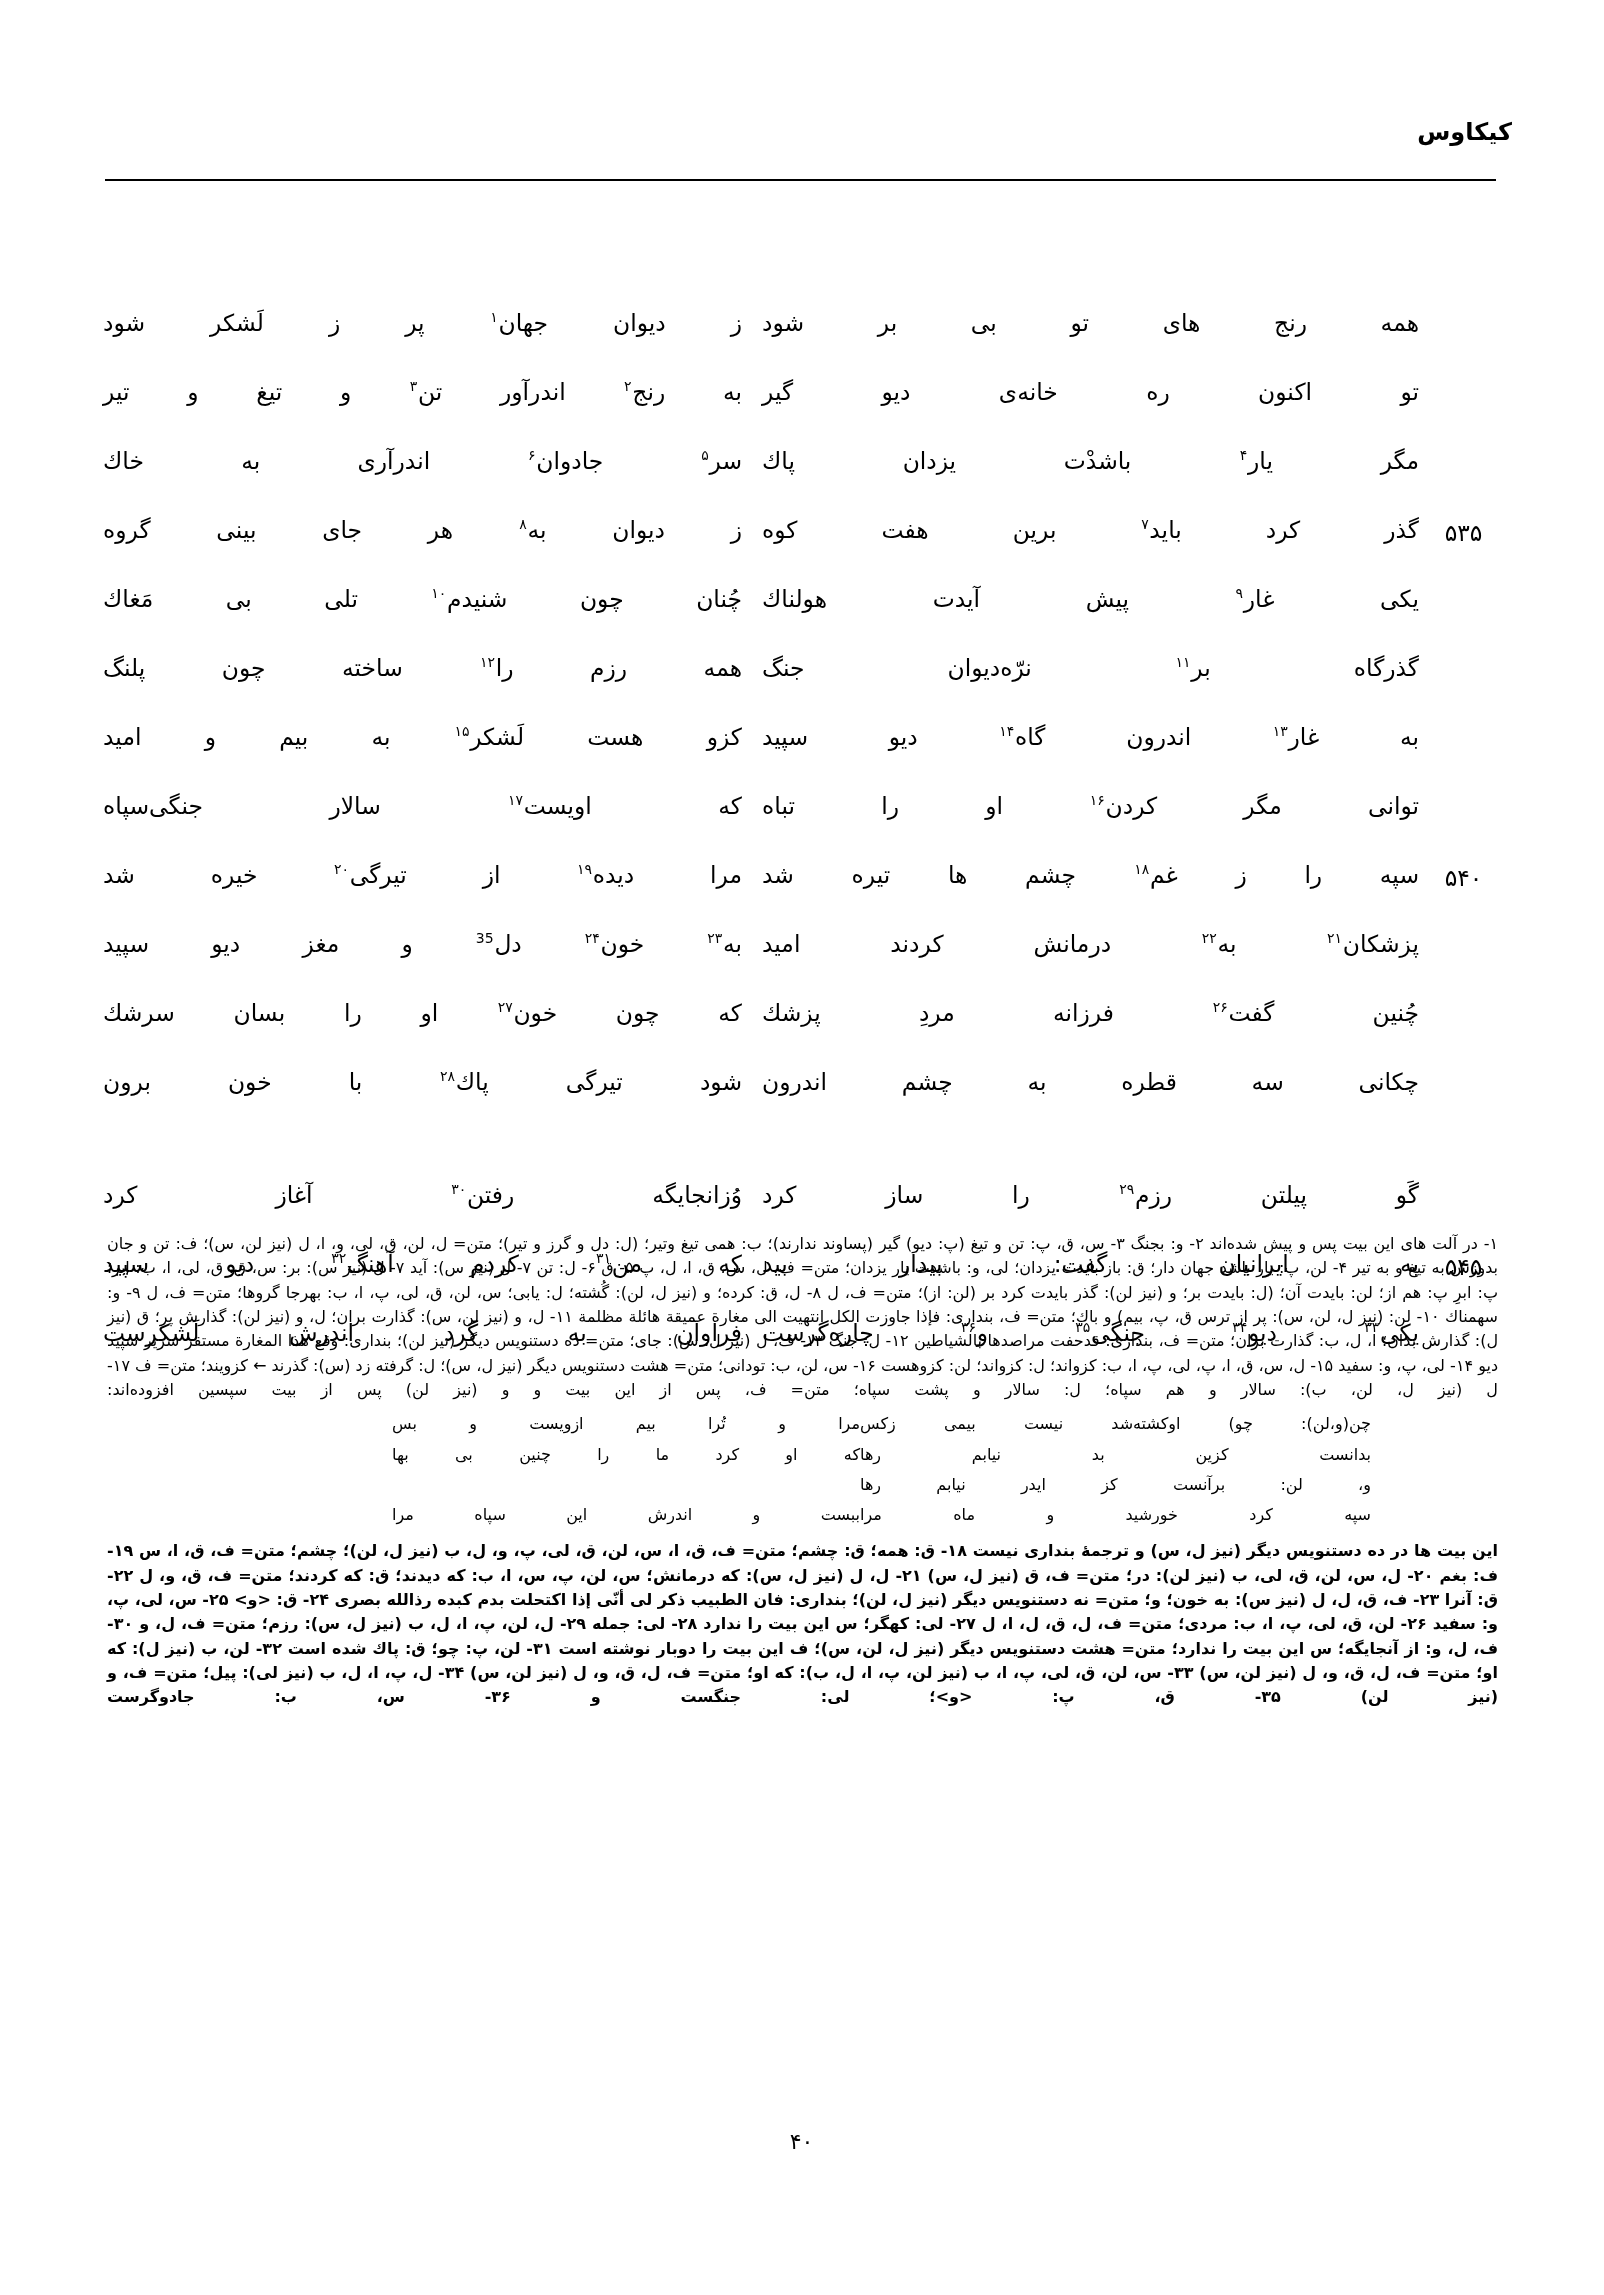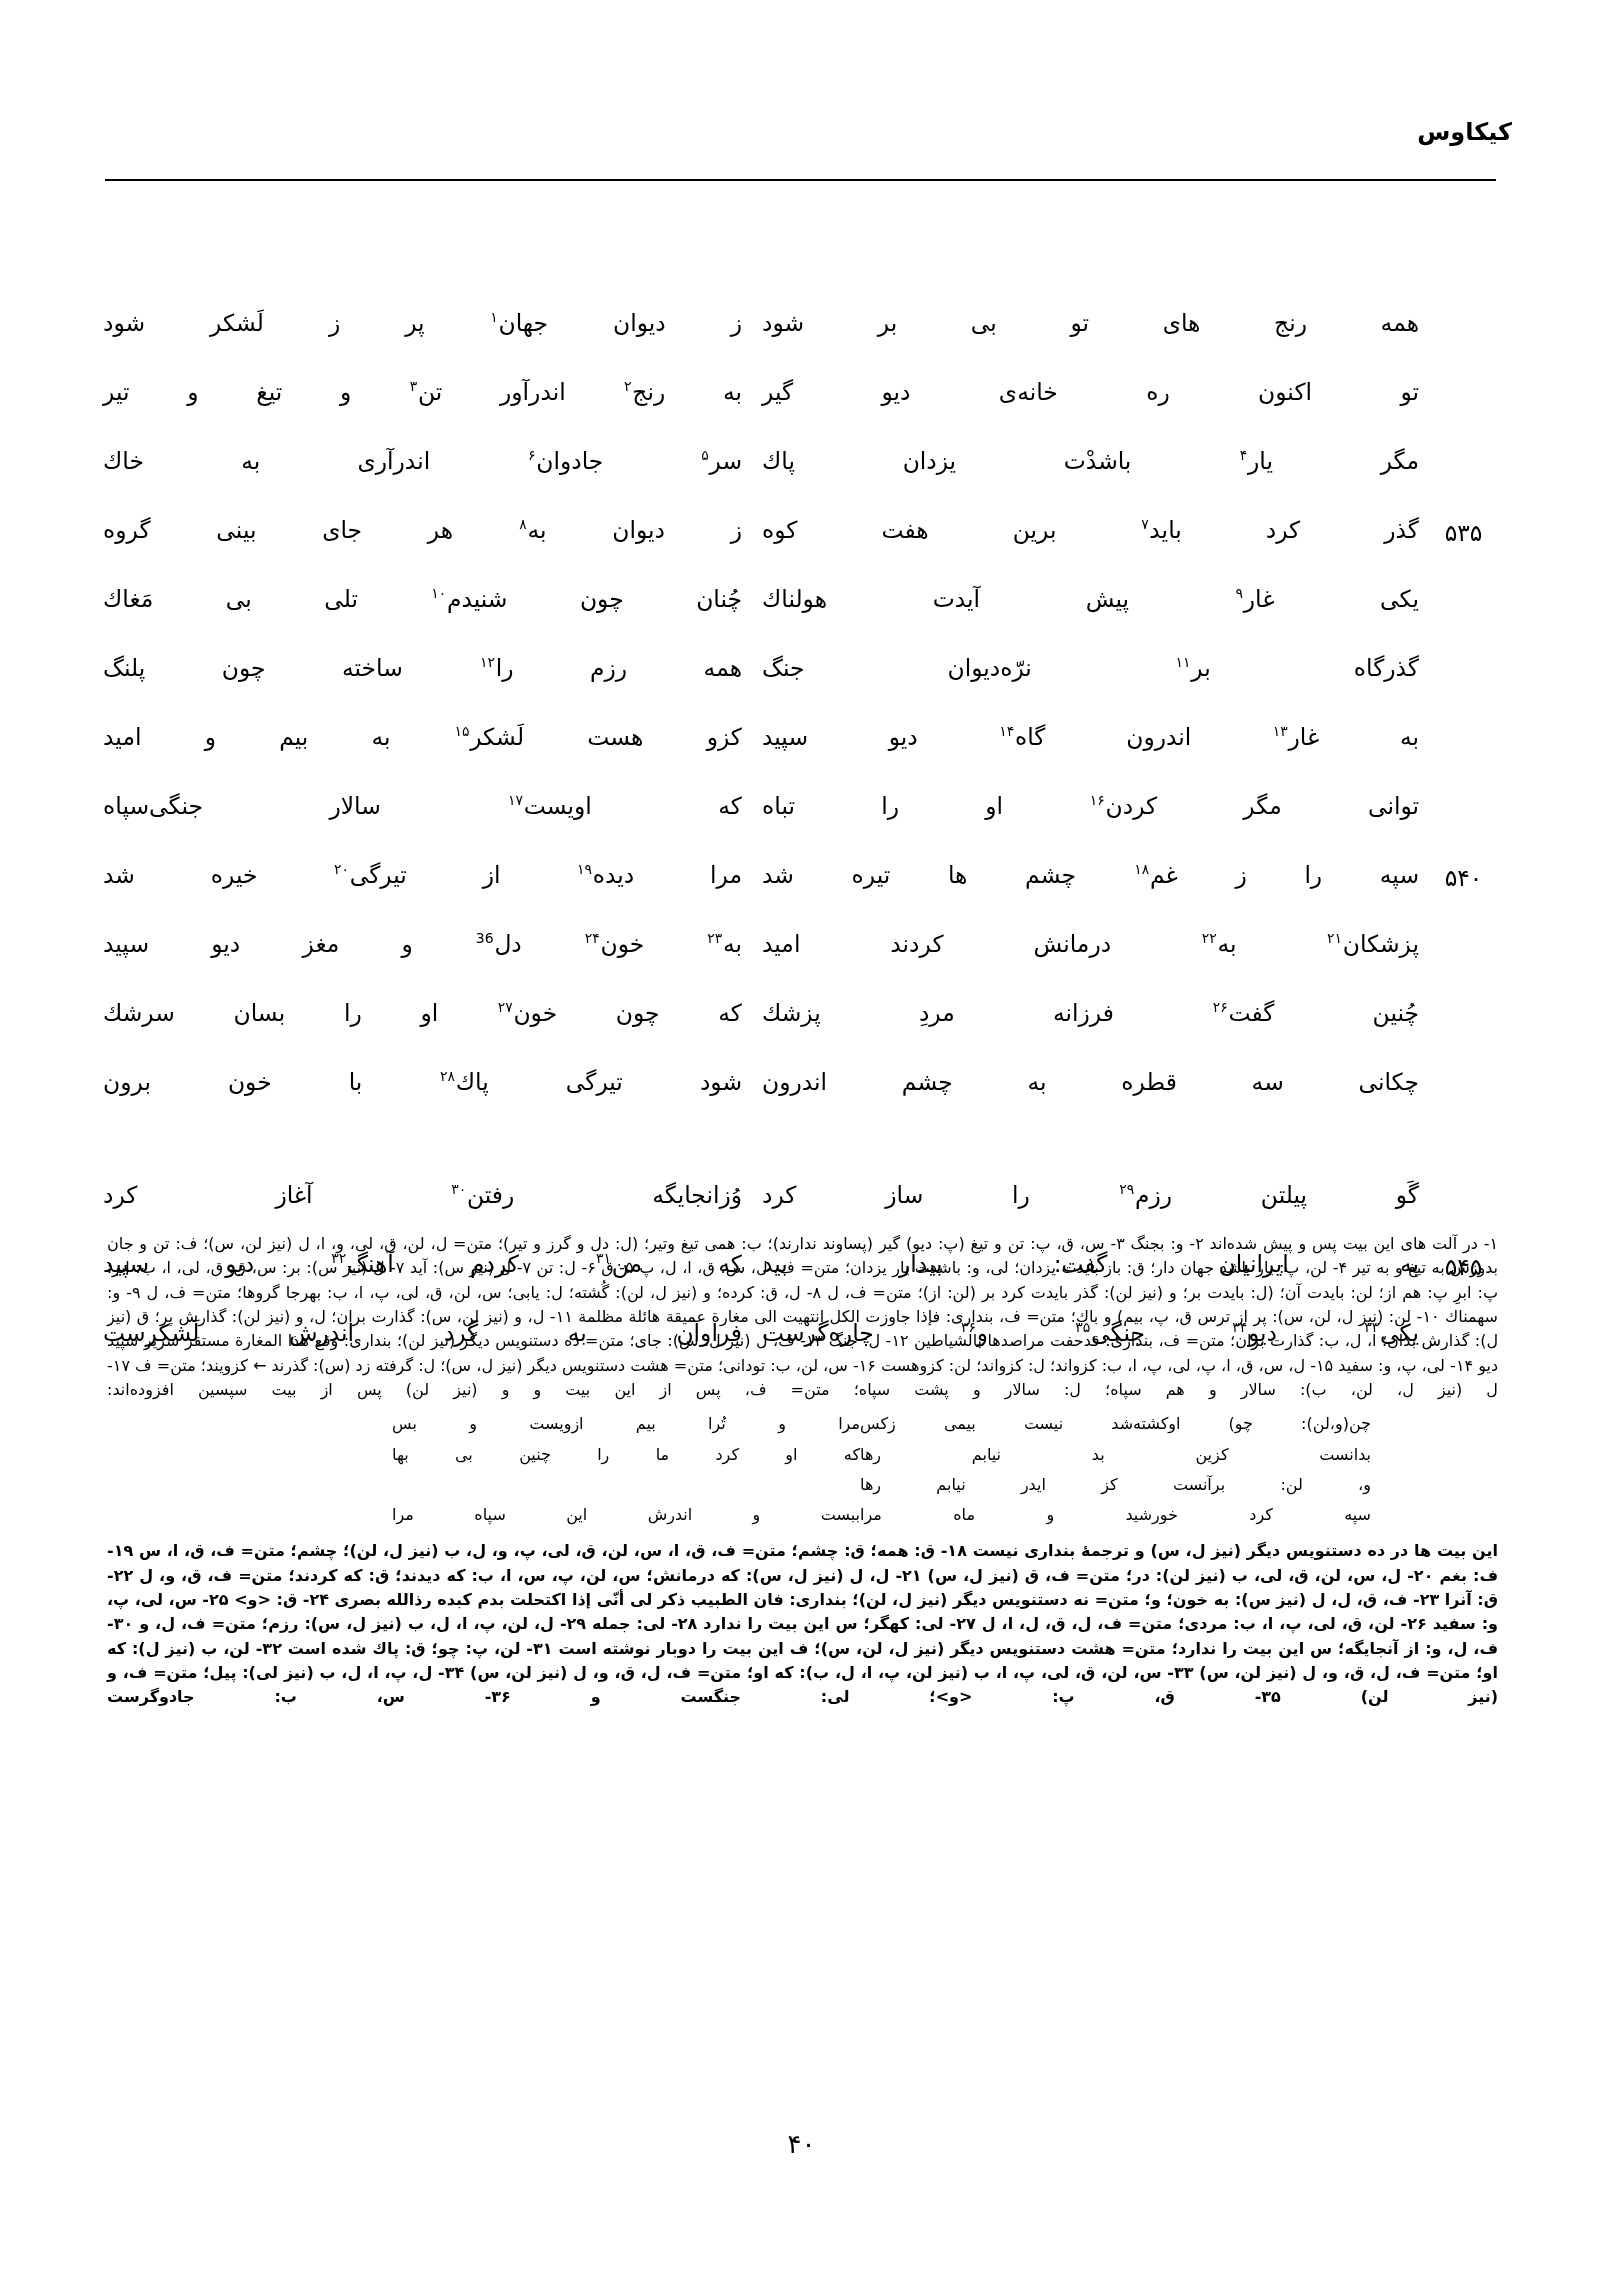--- a/index.html
+++ b/index.html
@@ -139,21 +139,21 @@
     font-weight: bold;
   }
 
   
   .folio {
     position: absolute;
     top: 2129px;
     right: 0;
     left: 0;
     text-align: center;
-    font-size: 26px;
+    font-size: 22px;
   }
 </style>
 </head>
 <body>
 
 <div class="page">
 
   <div class="runhead">کیکاوس</div>
   <div class="runhead-rule"></div>
 
@@ -374,21 +374,21 @@
             <span>به<sup class="fn">۲۲</sup></span>
             <span>درمانش</span>
             <span>کردند</span>
             <span>امید</span>
           </div>
         </div>
         <div class="hemi hemi-l">
           <div class="line">
             <span>به<sup class="fn">۲۳</sup></span>
             <span>خون<sup class="fn">۲۴</sup></span>
-            <span>دل<sup class="fn">36</sup></span>
+            <span>دل<sup class="fn">35</sup></span>
             <span>و</span>
             <span>مغز</span>
             <span>دیو</span>
             <span>سپید</span>
           </div>
         </div>
       </div>
       <div class="bayt">
         <div class="num-gutter"></div>
         <div class="hemi hemi-r">

